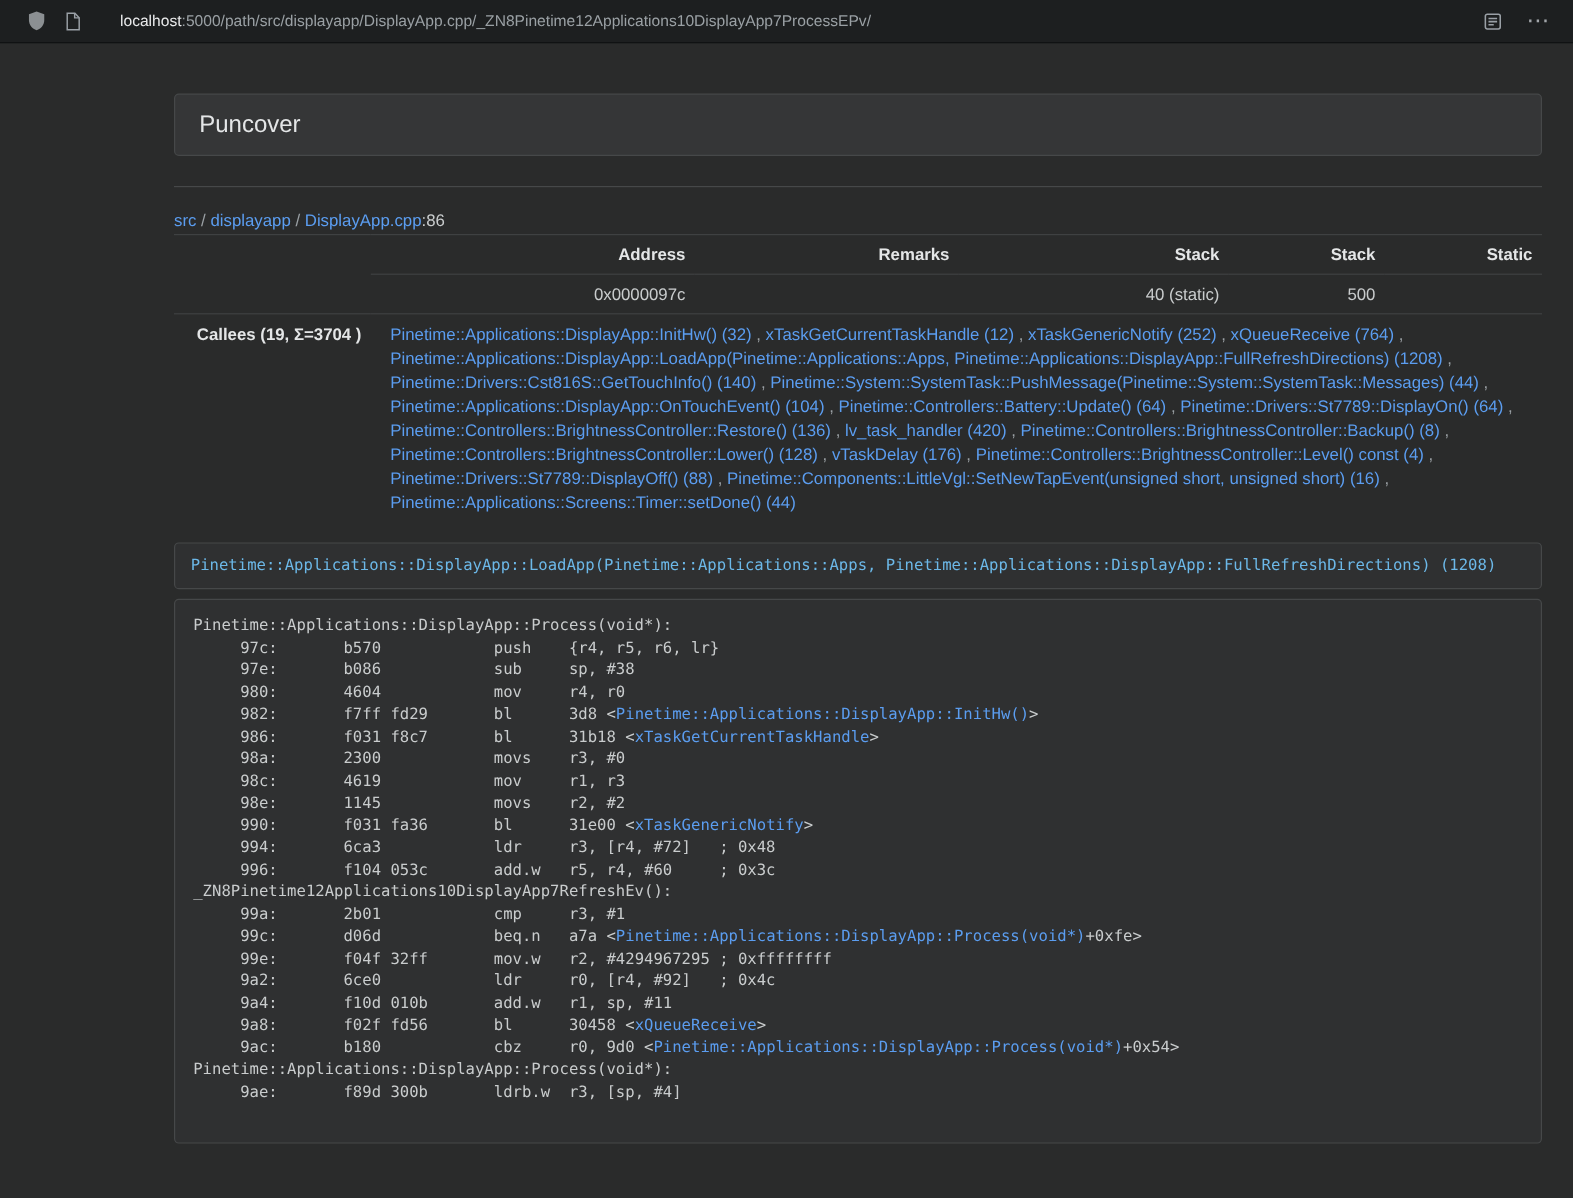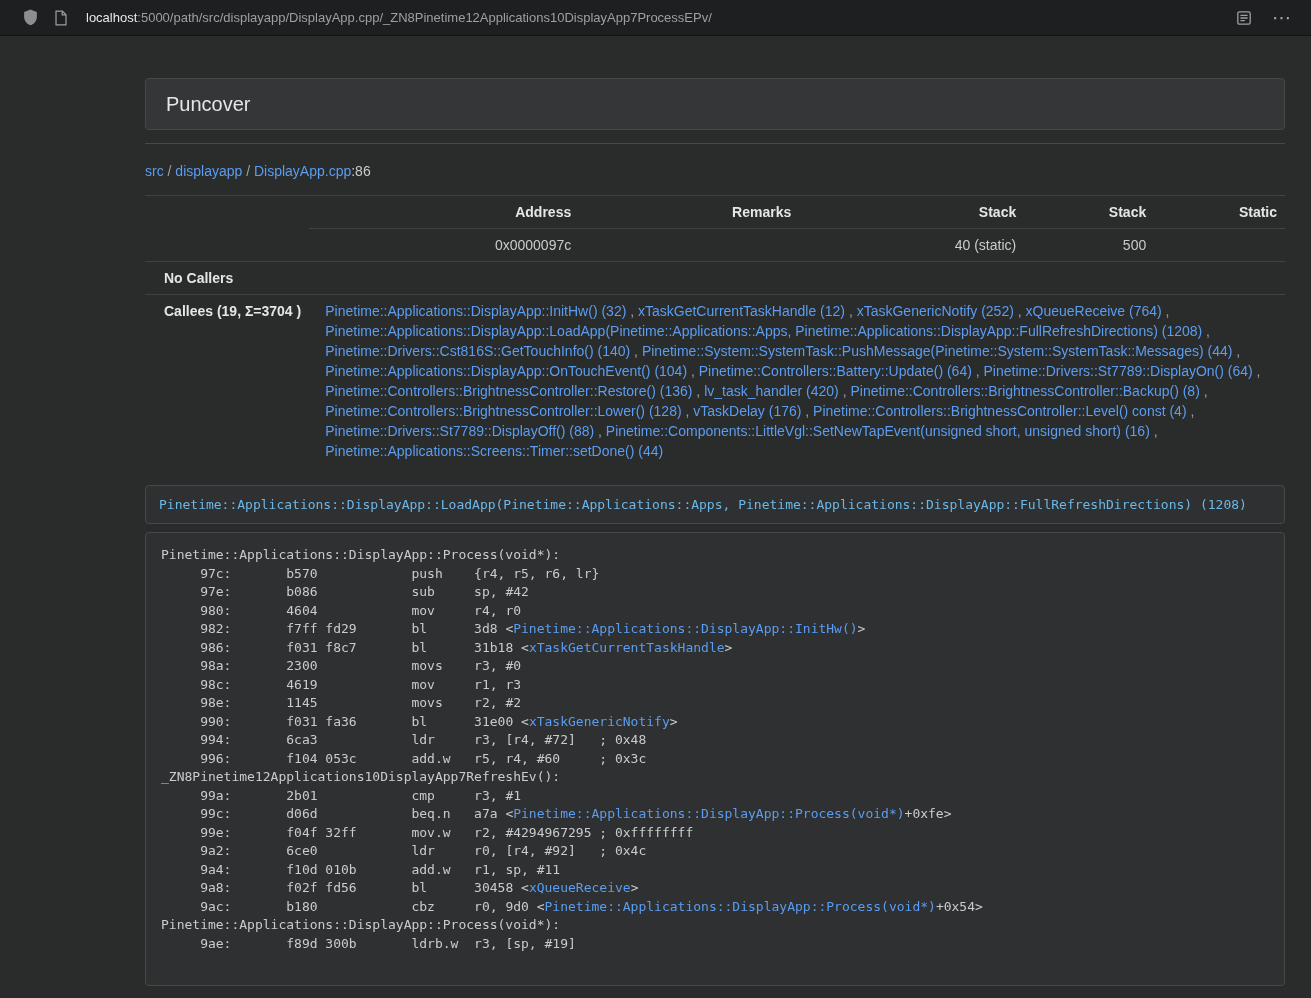--- a/index.html
+++ b/index.html
@@ -7,29 +7,29 @@
     --border:#464849; --table-border:#3f4142; --text:#c9cccd; --heading:#e4e6e7;
     --muted:#9aa0a4; --link:#5b9df0; --highlight:#6cb8e8;
   }
   *{margin:0;padding:0;box-sizing:border-box}
   html,body{width:1311px;height:998px;overflow:hidden}
   body{background:var(--page-bg);color:var(--text);font-family:"Liberation Sans",sans-serif;font-size:14px}
   .topbar{height:36px;background:var(--topbar-bg);border-bottom:1px solid #101213;display:flex;align-items:center;padding:0 14px}
   .tb-icon{display:inline-flex;align-items:center;justify-content:center;width:20px;height:20px;flex:none}
   .shield{margin-left:6px}
   .doc{margin-left:11px}
-  .url{margin-left:15px;font-size:13px;white-space:nowrap;color:var(--muted)}
+  .url{margin-left:29px;font-size:13px;white-space:nowrap;color:var(--muted)}
   .url .host{color:#e9eaeb}
   .tb-right{margin-left:auto;display:flex;align-items:center;gap:18px;padding-right:6px}
   .menu-glyph{font-size:19px;color:#a2a6aa;line-height:1;cursor:default}
   .container{margin-left:145px;width:1140px;padding-top:42px}
-  .panel{background:var(--panel-bg);border:1px solid var(--border);border-radius:4px;padding:13px 20px;margin-bottom:13px}
+  .panel{background:var(--panel-bg);border:1px solid var(--border);border-radius:4px;padding:13px 20px;margin-bottom:25px}
   .panel h1{font-size:20px;font-weight:400;color:var(--heading);line-height:24px}
   hr{border:none;border-top:1px solid var(--border)}
-  .crumbs{margin:17px 0 14px;line-height:20px}
+  .crumbs{margin:17px 0 2px;line-height:20px}
   a.lnk{color:var(--link);text-decoration:none}
   .sep{color:var(--muted)}
   table{border-collapse:collapse;width:100%}
   .main-table>tbody>tr>th,.main-table>tbody>tr>td{border-top:1px solid var(--table-border);padding:6px 8px;text-align:left;vertical-align:top;line-height:20px;font-weight:normal;font-size:14px}
   .main-table>tbody>tr>th{width:151px;min-width:151px;font-weight:700;color:var(--heading);padding-left:19px;white-space:nowrap}
   .fn-cell{padding-left:6px !important;color:var(--heading)}
   .cube{display:inline-block;vertical-align:-3px;margin-right:7px}
   .stats-cell{padding:0 !important}
   .inner th,.inner td{padding:6px 8px 6px 16px;text-align:right;line-height:20px;font-size:14px}
   .inner thead th{font-weight:700;color:var(--heading)}
@@ -112,54 +112,50 @@
                 <td></td>
                 <td>40 (static)</td>
                 <td>500</td>
                 <td></td>
               </tr>
             </tbody>
           </table>
         </td>
       </tr>
       <tr>
-        <th>No Callers</th>
-        <td></td>
-      </tr>
-      <tr>
         <th>Callees (19, Σ=3704 )</th>
         <td class="callees-cell">
             <div><a href="#" class="lnk">Pinetime::Applications::DisplayApp::InitHw() (32)</a><span class="sep"> , </span><a href="#" class="lnk">xTaskGetCurrentTaskHandle (12)</a><span class="sep"> , </span><a href="#" class="lnk">xTaskGenericNotify (252)</a><span class="sep"> , </span><a href="#" class="lnk">xQueueReceive (764)</a><span class="sep"> , </span><a href="#" class="lnk">Pinetime::Applications::DisplayApp::LoadApp(Pinetime::Applications::Apps, Pinetime::Applications::DisplayApp::FullRefreshDirections) (1208)</a><span class="sep"> , </span><a href="#" class="lnk">Pinetime::Drivers::Cst816S::GetTouchInfo() (140)</a><span class="sep"> , </span><a href="#" class="lnk">Pinetime::System::SystemTask::PushMessage(Pinetime::System::SystemTask::Messages) (44)</a><span class="sep"> , </span><a href="#" class="lnk">Pinetime::Applications::DisplayApp::OnTouchEvent() (104)</a><span class="sep"> , </span><a href="#" class="lnk">Pinetime::Controllers::Battery::Update() (64)</a><span class="sep"> , </span><a href="#" class="lnk">Pinetime::Drivers::St7789::DisplayOn() (64)</a><span class="sep"> , </span><a href="#" class="lnk">Pinetime::Controllers::BrightnessController::Restore() (136)</a><span class="sep"> , </span><a href="#" class="lnk">lv_task_handler (420)</a><span class="sep"> , </span><a href="#" class="lnk">Pinetime::Controllers::BrightnessController::Backup() (8)</a><span class="sep"> , </span><a href="#" class="lnk">Pinetime::Controllers::BrightnessController::Lower() (128)</a><span class="sep"> , </span><a href="#" class="lnk">vTaskDelay (176)</a><span class="sep"> , </span><a href="#" class="lnk">Pinetime::Controllers::BrightnessController::Level() const (4)</a><span class="sep"> , </span><a href="#" class="lnk">Pinetime::Drivers::St7789::DisplayOff() (88)</a><span class="sep"> , </span><a href="#" class="lnk">Pinetime::Components::LittleVgl::SetNewTapEvent(unsigned short, unsigned short) (16)</a><span class="sep"> , </span><a href="#" class="lnk">Pinetime::Applications::Screens::Timer::setDone() (44)</a></div>
           </td>
       </tr>
     </tbody>
   </table>
 
   <div class="card hl">
     <a href="#">Pinetime::Applications::DisplayApp::LoadApp(Pinetime::Applications::Apps, Pinetime::Applications::DisplayApp::FullRefreshDirections) (1208)</a>
   </div>
 
   <pre class="card code"><span>Pinetime::Applications::DisplayApp::Process(void*):</span>
 <span>     97c:	b570      	push	{r4, r5, r6, lr}</span>
-<span>     97e:	b086      	sub	sp, #42</span>
+<span>     97e:	b086      	sub	sp, #38</span>
 <span>     980:	4604      	mov	r4, r0</span>
 <span>     982:	f7ff fd29 	bl	3d8 &lt;</span><a href="#">Pinetime::Applications::DisplayApp::InitHw()</a><span>&gt;</span>
 <span>     986:	f031 f8c7 	bl	31b18 &lt;</span><a href="#">xTaskGetCurrentTaskHandle</a><span>&gt;</span>
 <span>     98a:	2300      	movs	r3, #0</span>
 <span>     98c:	4619      	mov	r1, r3</span>
 <span>     98e:	1145      	movs	r2, #2</span>
 <span>     990:	f031 fa36 	bl	31e00 &lt;</span><a href="#">xTaskGenericNotify</a><span>&gt;</span>
 <span>     994:	6ca3      	ldr	r3, [r4, #72]	; 0x48</span>
 <span>     996:	f104 053c 	add.w	r5, r4, #60	; 0x3c</span>
 <span>_ZN8Pinetime12Applications10DisplayApp7RefreshEv():</span>
 <span>     99a:	2b01      	cmp	r3, #1</span>
 <span>     99c:	d06d      	beq.n	a7a &lt;</span><a href="#">Pinetime::Applications::DisplayApp::Process(void*)</a><span>+0xfe&gt;</span>
 <span>     99e:	f04f 32ff 	mov.w	r2, #4294967295	; 0xffffffff</span>
 <span>     9a2:	6ce0      	ldr	r0, [r4, #92]	; 0x4c</span>
 <span>     9a4:	f10d 010b 	add.w	r1, sp, #11</span>
 <span>     9a8:	f02f fd56 	bl	30458 &lt;</span><a href="#">xQueueReceive</a><span>&gt;</span>
 <span>     9ac:	b180      	cbz	r0, 9d0 &lt;</span><a href="#">Pinetime::Applications::DisplayApp::Process(void*)</a><span>+0x54&gt;</span>
 <span>Pinetime::Applications::DisplayApp::Process(void*):</span>
-<span>     9ae:	f89d 300b 	ldrb.w	r3, [sp, #19]</span>
+<span>     9ae:	f89d 300b 	ldrb.w	r3, [sp, #4]</span>
 
 </pre>
 
 </div>
 
 </body></html>

